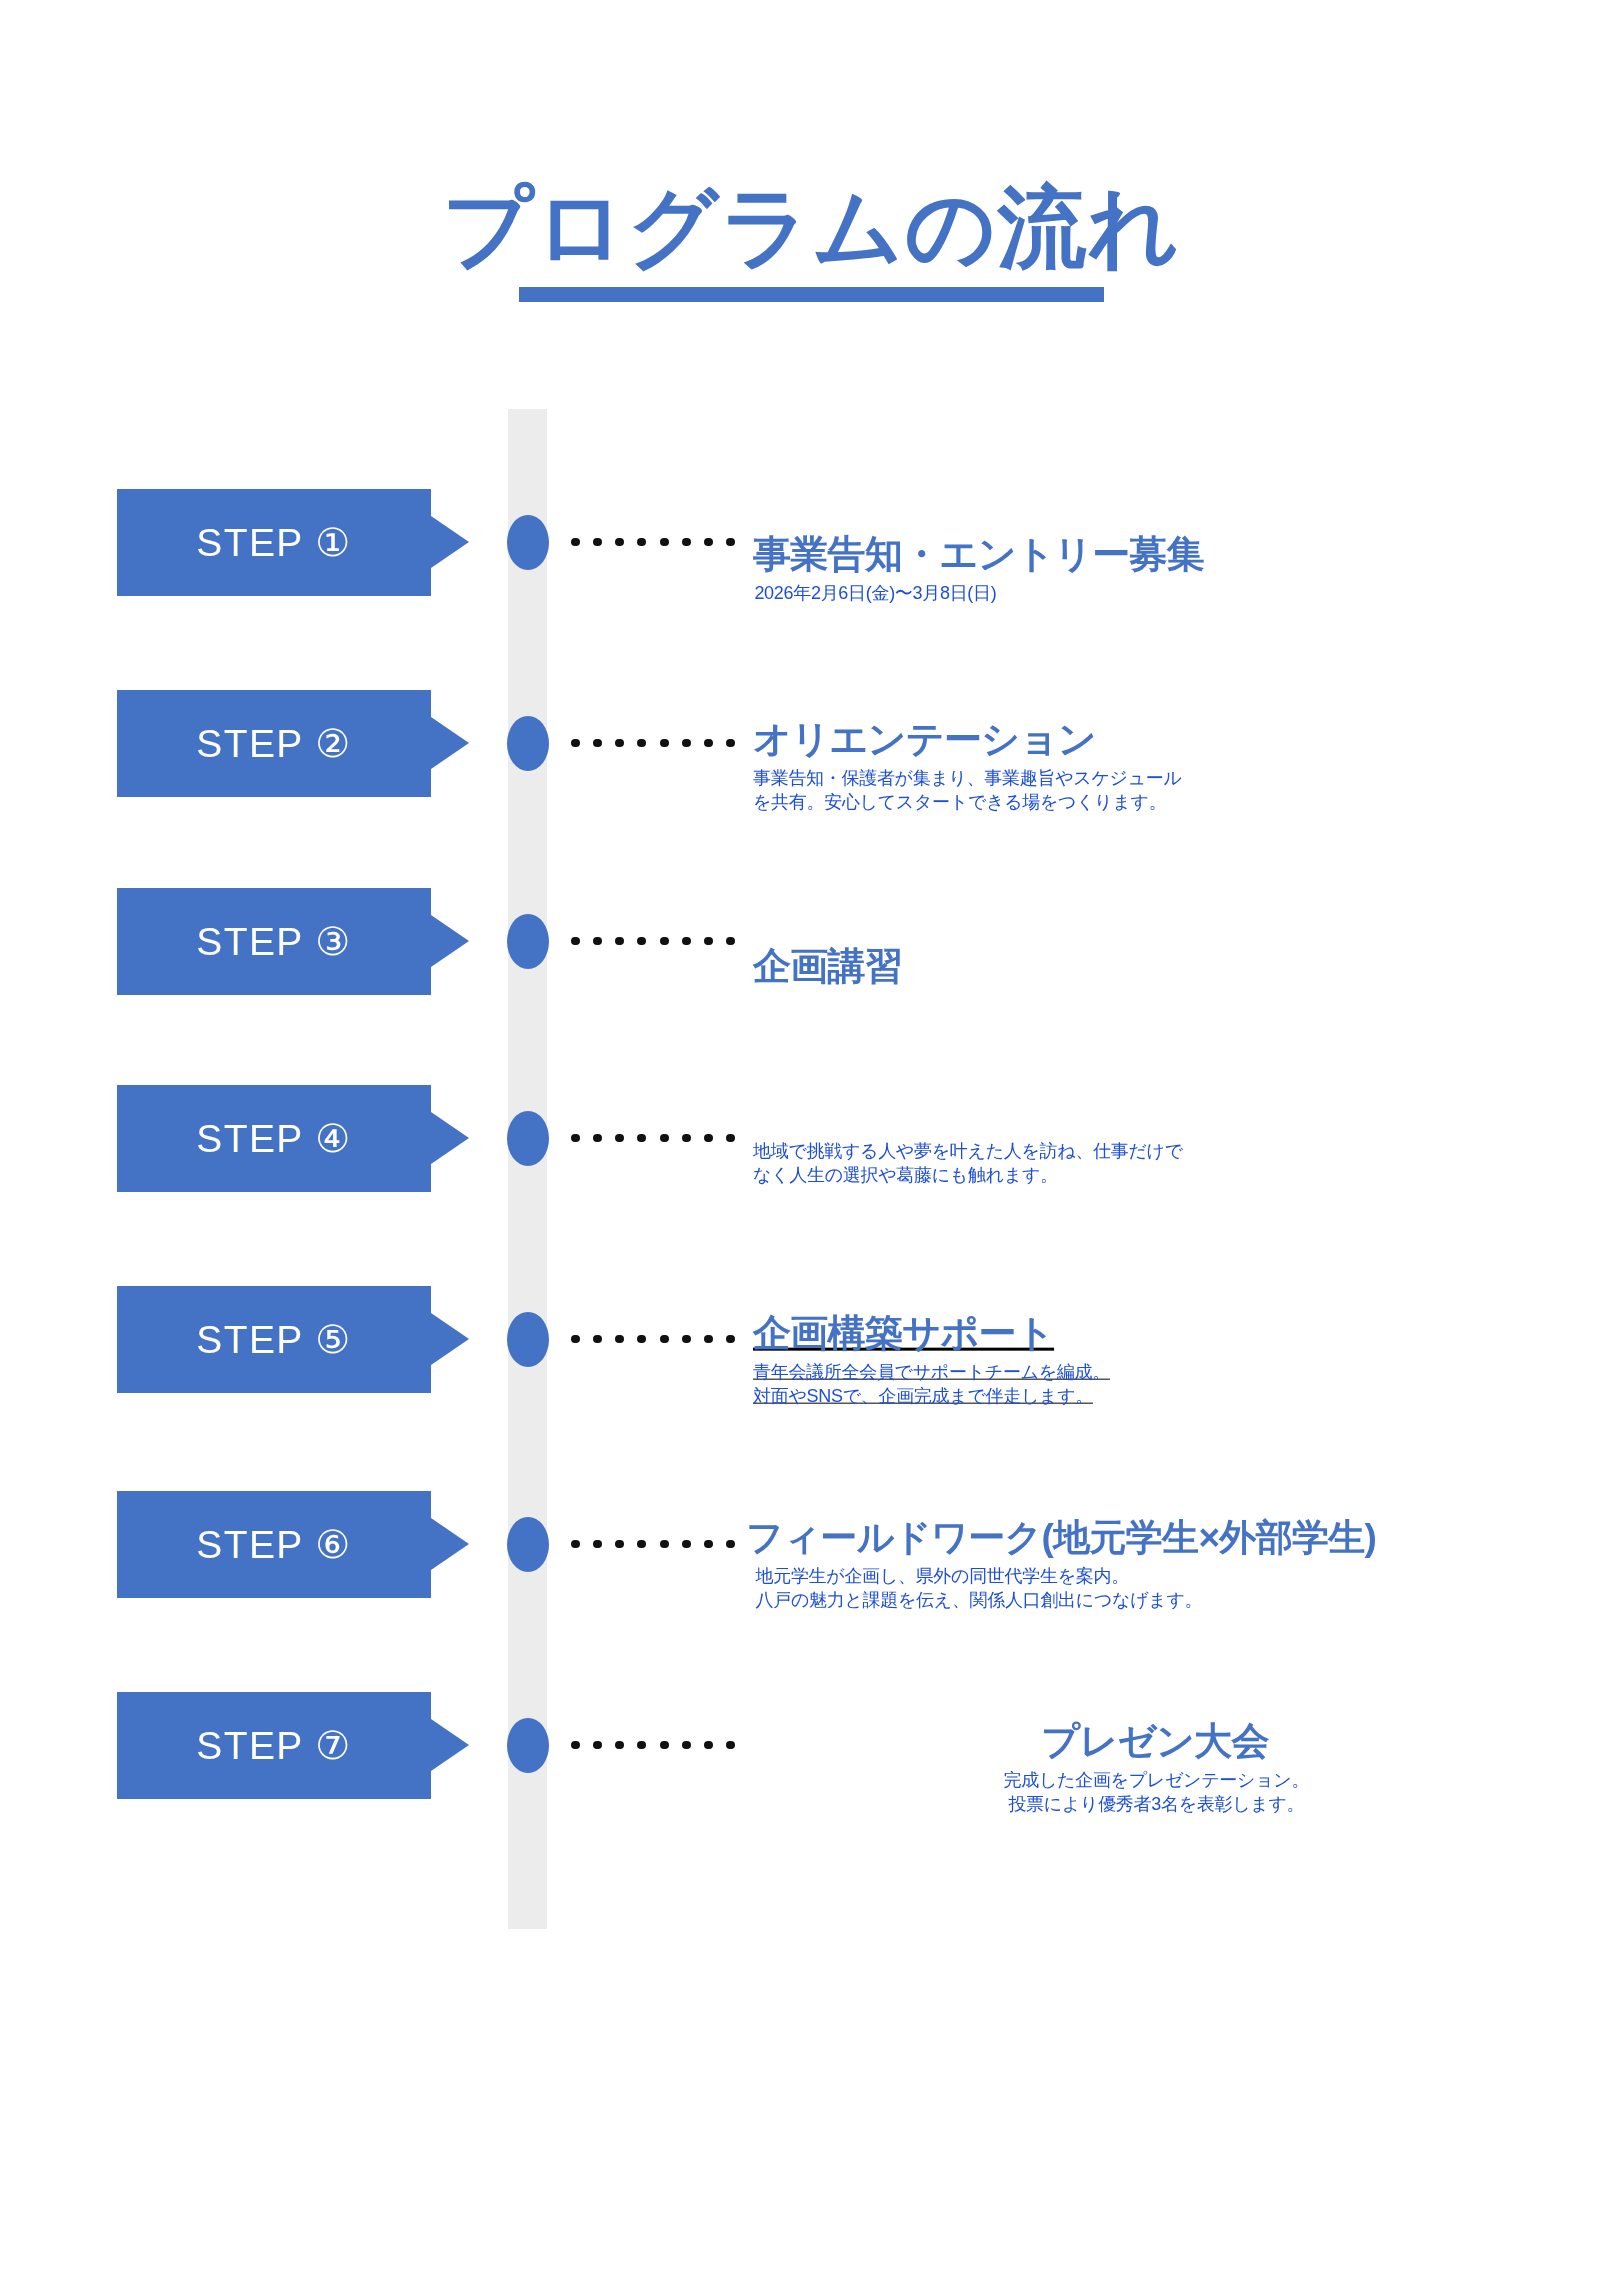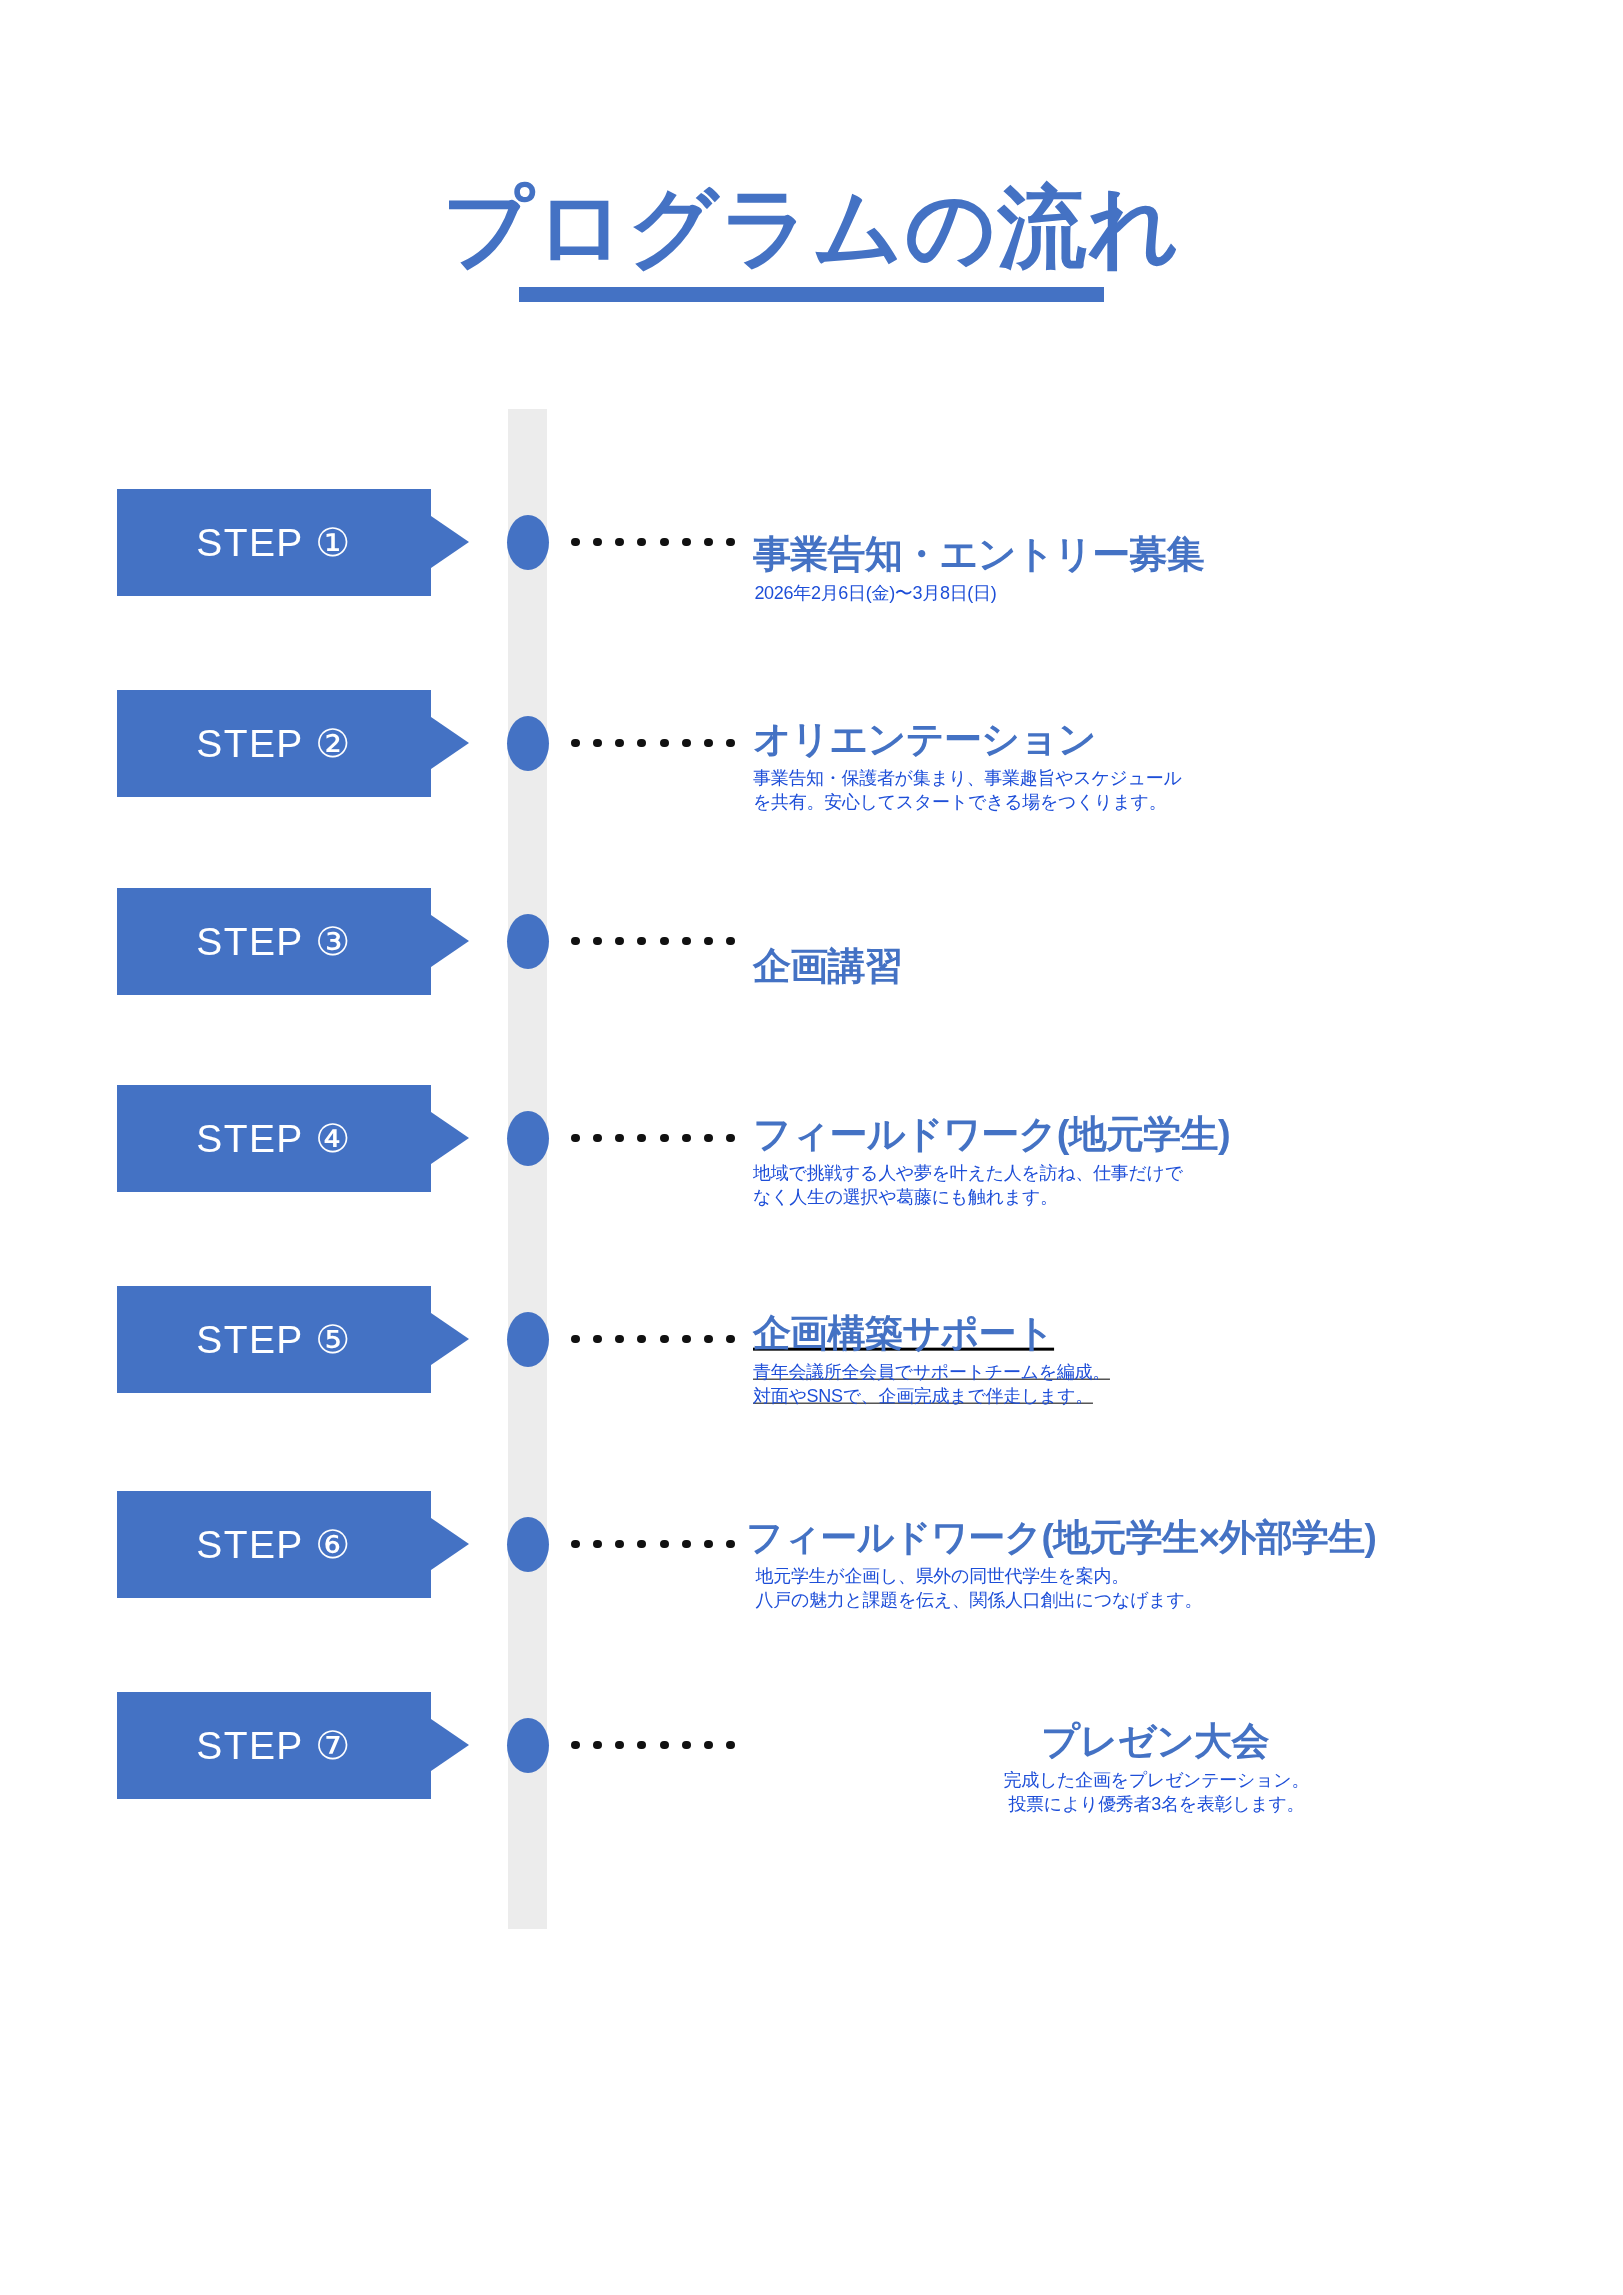--- a/index.html
+++ b/index.html
@@ -246,21 +246,20 @@
     <i></i>
       <i></i>
       <i></i>
       <i></i>
       <i></i>
       <i></i>
       <i></i>
       <i></i>
   </div>
   <div class="step-body">
-    <div class="step-heading">フィールドワーク(地元学生)</div>
     <div class="step-desc">地域で挑戦する人や夢を叶えた人を訪ね、仕事だけで
 なく人生の選択や葛藤にも触れます。</div>
   </div>
 </div>
 
 <div class="step-row" id="step-5">
   <div class="step-chip">
     <span>STEP ⑤</span>
   </div>
   <div class="step-arrow"></div>

